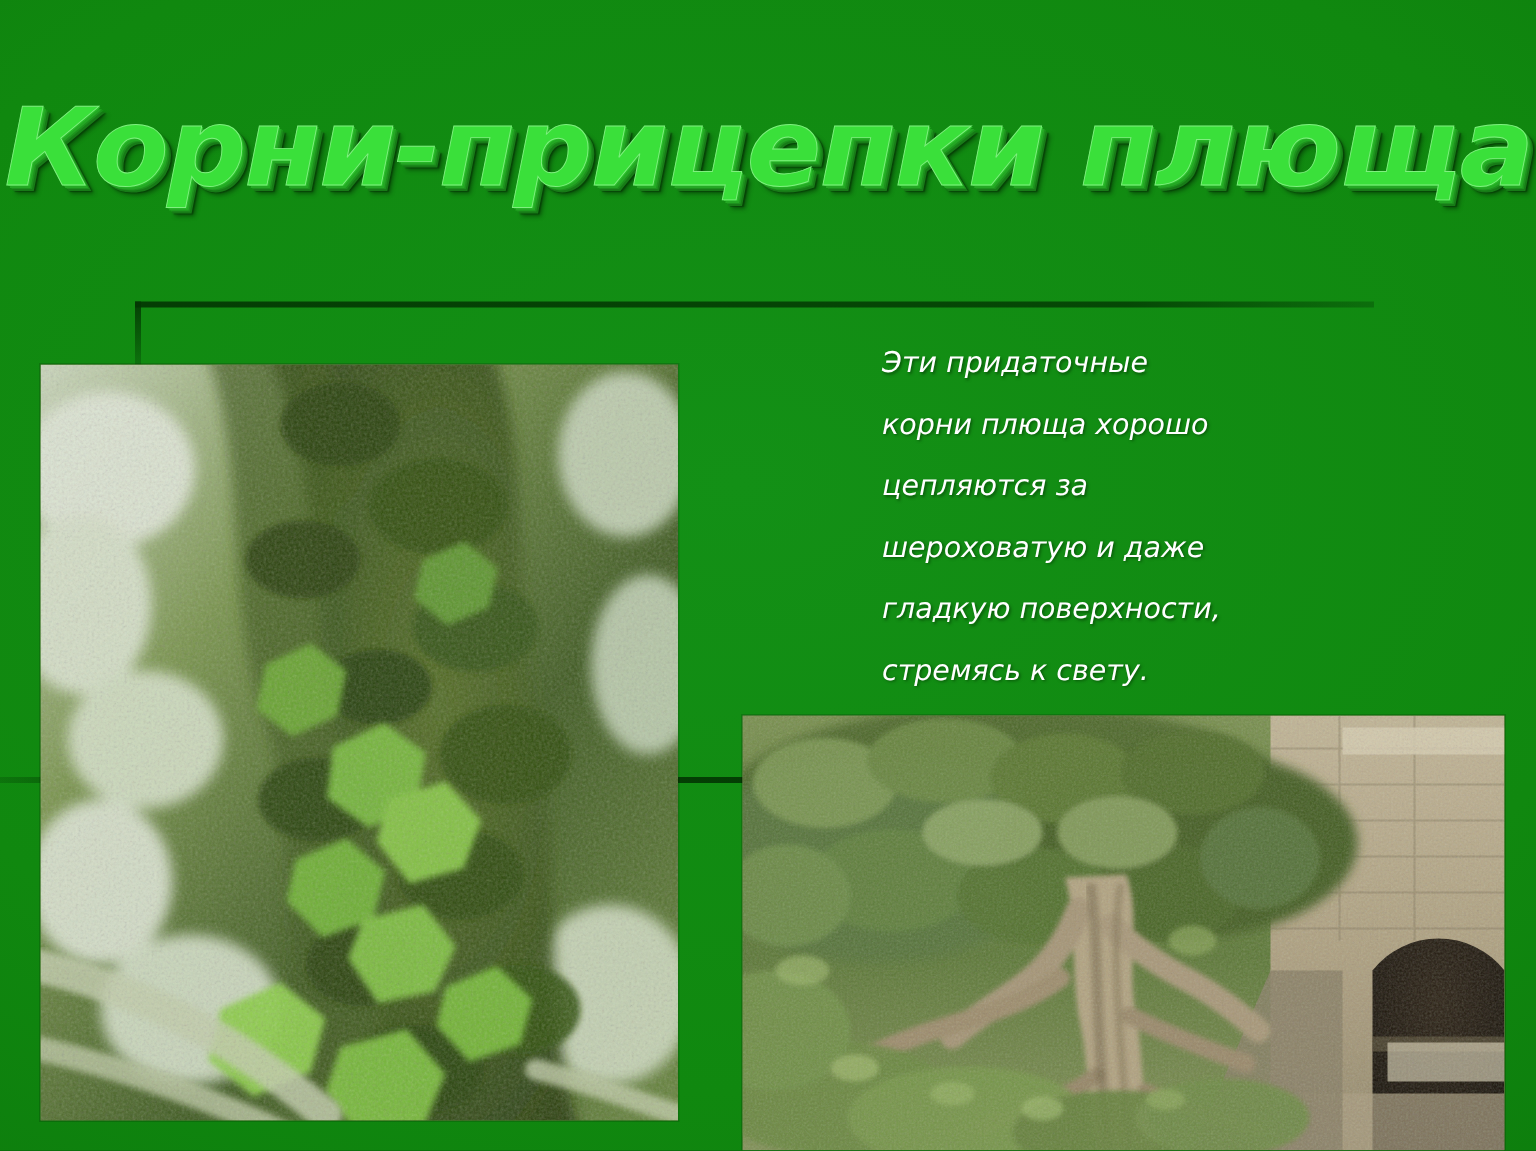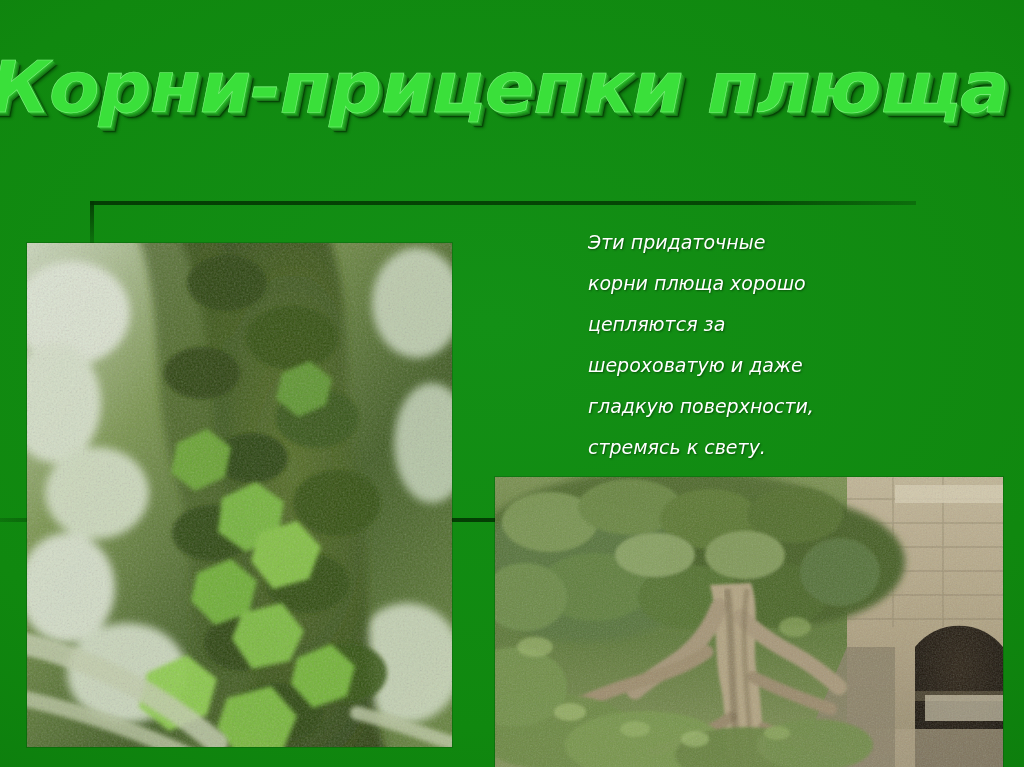--- a/index.html
+++ b/index.html
@@ -17,26 +17,26 @@
     height: 767px;
     overflow: hidden;
     background:
       radial-gradient(ellipse 130% 115% at 48% 42%, #139016 0%, #10880f 46%, #0c7a0c 74%, #097009 100%);
   }
 
   
   #title {
     position: absolute;
     left: 0;
-    top: 37px;
+    top: 48px;
     width: 1024px;
     height: 100px;
     display: flex;
     align-items: center;
-    justify-content: flex-start;
+    justify-content: center;
     pointer-events: none;
   }
   #title-text {
     font-family: "DejaVu Sans", sans-serif;
     font-size: 72px;
     font-weight: bold;
     font-style: italic;
     line-height: 1;
     letter-spacing: -1px;
     color: #3ae03a;

